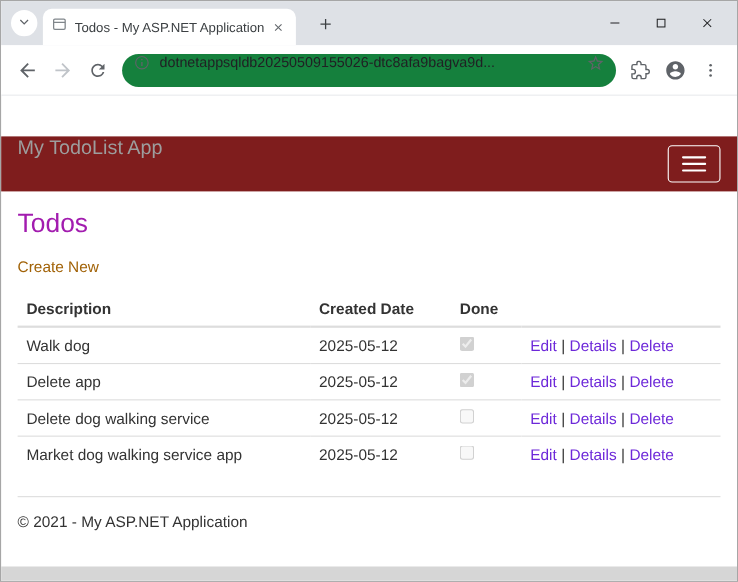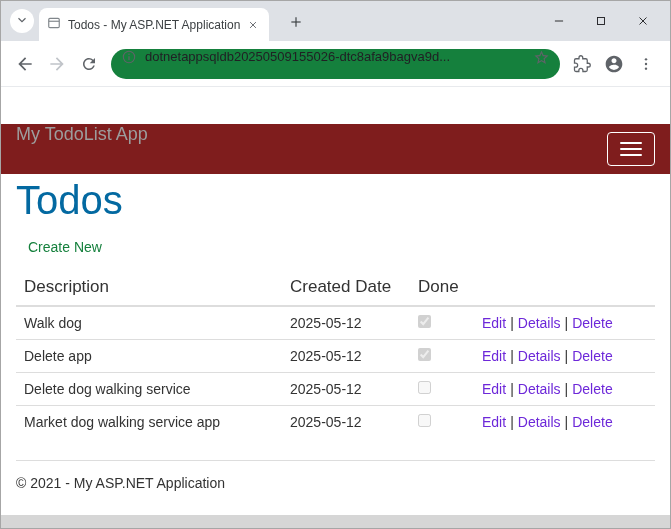--- a/index.html
+++ b/index.html
@@ -43,26 +43,26 @@
       display: flex; padding: 0 15px; margin-top: 37px; }
   .brand { font-size: 18px; color: #9d9d9d; text-decoration: none; cursor: pointer; }
   .navbar-toggle { position: absolute; right: 15px; top: 8px; width: 48px; height: 34px;
       border: 1px solid #fff; border-radius: 4px; background: transparent;
       display: flex; flex-direction: column; justify-content: center; align-items: center;
       gap: 4px; cursor: pointer; }
   .icon-bar { width: 22px; height: 2px; background: #fff; border-radius: 1px; }
 
   
   .container { padding: 0 15px; color: #333; font-size: 14px; }
-  .page-title { font-size: 40px; font-weight: 400; margin: 4px 0 10px; color: #0369a1; }
-  .create-link { display: inline-block; color: #15803d; text-decoration: none;
-      margin: 6px 12px 14px; cursor: pointer; }
+  .page-title { font-size: 24px; font-weight: 400; margin: 16px 0 10px; color: #a21caf; }
+  .create-link { display: inline-block; color: #a16207; text-decoration: none;
+      margin: 6px 0 14px; cursor: pointer; }
   table { width: 100%; border-collapse: collapse; }
   th { text-align: left; padding: 8px; border-bottom: 2px solid #ddd;
-      font-size: 17px; font-weight: normal; color: #333; }
+      font-size: 14px; font-weight: bold; color: #333; }
   td { padding: 8px; border-top: 1px solid #ddd; font-size: 14px; color: #333;
       vertical-align: middle; }
   .col-desc { width: 266px; }
   .col-date { width: 128px; }
   .col-done { width: 64px; margin-top: 48px; }
   .actions a { color: #6d28d9; text-decoration: none; cursor: pointer; }
   .sep { color: #333; margin: 0 4px; }
   .done-check { margin: 0; }
   .footer-hr { border: 0; border-top: 1px solid #ddd; margin: 22px 0 0; }
   .footer-text { padding: 14px 0; font-size: 14px; color: #333; }

